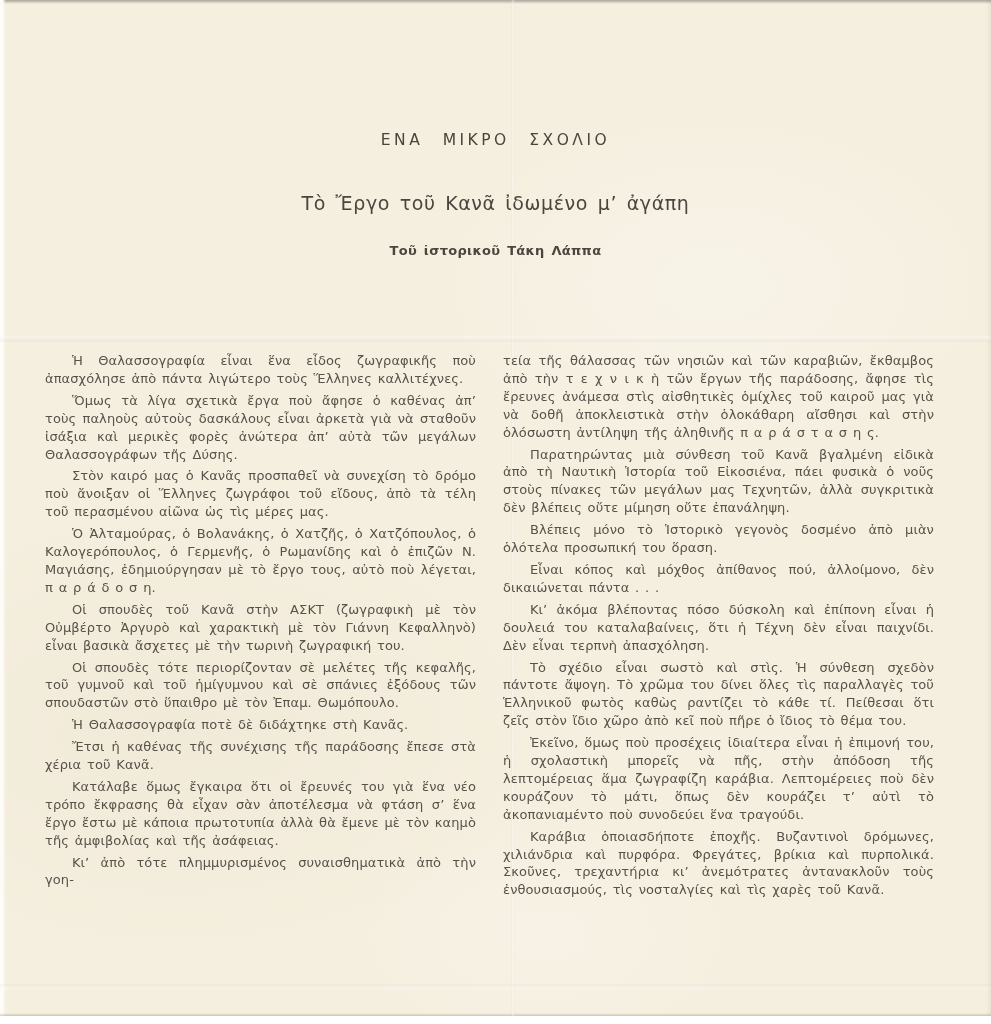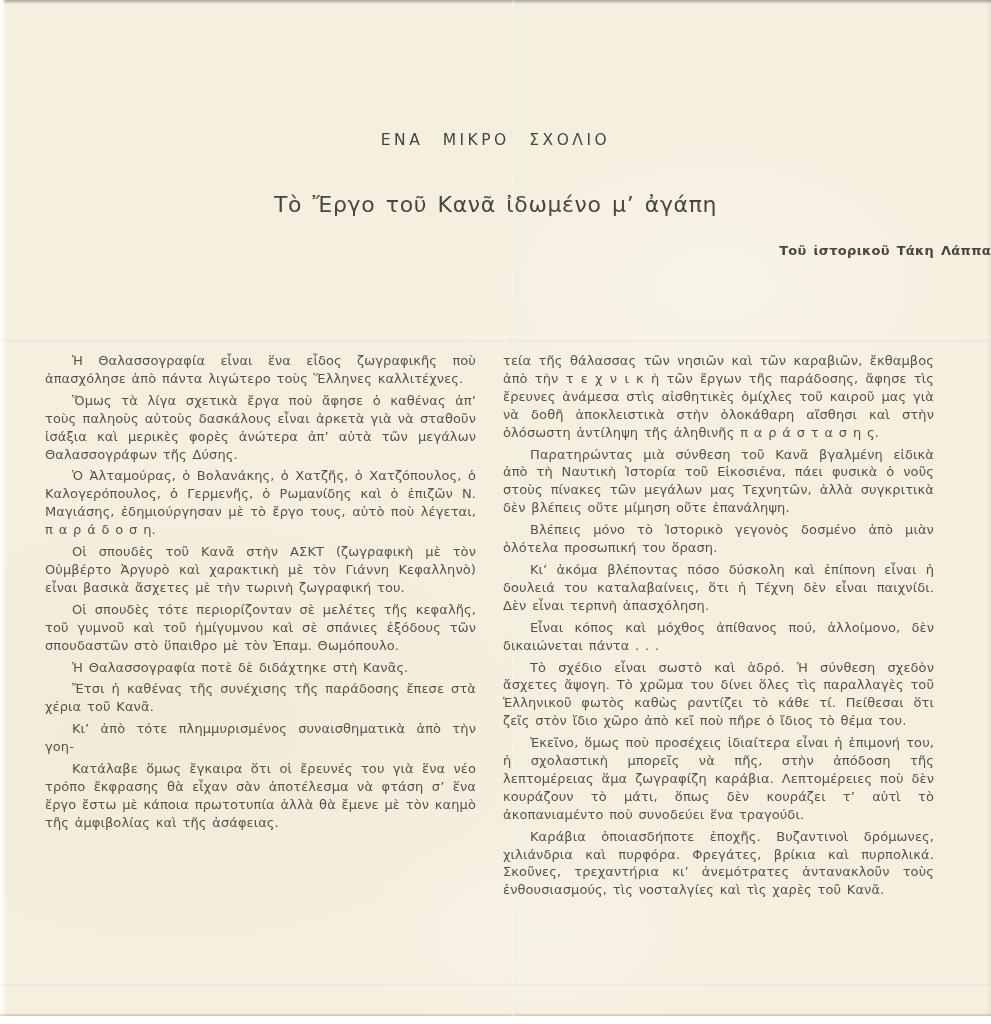--- a/index.html
+++ b/index.html
@@ -36,26 +36,26 @@
 
   .kicker {
     position:absolute; top:131px; left:0; width:100%;
     text-align:center;
     font-size:15.5px; letter-spacing:3.5px; word-spacing:11px;
     color:#49453d;
   }
   .title {
     position:absolute; top:192px; left:0; width:100%;
     text-align:center; margin:0;
-    font-size:22px; font-weight:normal; letter-spacing:0.6px; word-spacing:3px;
+    font-size:19px; font-weight:normal; letter-spacing:0.6px; word-spacing:3px;
     color:#4a463e;
   }
   .byline {
     position:absolute; top:243px; left:0; width:100%;
-    text-align:right;
+    text-align:center;
     font-size:13px; font-weight:bold; letter-spacing:0.3px; word-spacing:2px;
     color:#4a463e;
   }
 
   .columns {
     position:absolute; top:352px; left:45px;
     width:912px;
     display:flex; gap:27px;
   }
   .col { width:431px; }
@@ -88,32 +88,33 @@
   <div class="crease-h2"></div>
 
   <div class="kicker">ΕΝΑ ΜΙΚΡΟ ΣΧΟΛΙΟ</div>
   <h1 class="title">Τὸ Ἔργο τοῦ Κανᾶ ἰδωμένο μ’ ἀγάπη</h1>
   <div class="byline">Τοῦ ἱστορικοῦ Τάκη Λάππα</div>
 
   <div class="columns">
     <section class="col">
       <p>Ἡ Θαλασσογραφία εἶναι ἕνα εἶδος ζωγραφικῆς ποὺ ἀπασχόλησε ἀπὸ πάντα λιγώτερο τοὺς Ἕλληνες καλλιτέχνες.</p>
       <p>Ὅμως τὰ λίγα σχετικὰ ἔργα ποὺ ἄφησε ὁ καθένας ἀπ’ τοὺς παληοὺς αὐτοὺς δασκάλους εἶναι ἀρκετὰ γιὰ νὰ σταθοῦν ἰσάξια καὶ μερικὲς φορὲς ἀνώτερα ἀπ’ αὐτὰ τῶν μεγάλων Θαλασσογράφων τῆς Δύσης.</p>
+      <p>Στὸν καιρό μας ὁ Κανᾶς προσπαθεῖ νὰ συνεχίση τὸ δρόμο ποὺ ἄνοιξαν οἱ Ἕλληνες ζωγράφοι τοῦ εἴδους, ἀπὸ τὰ τέλη τοῦ περασμένου αἰῶνα ὡς τὶς μέρες μας.</p>
       <p>Ὁ Ἀλταμούρας, ὁ Βολανάκης, ὁ Χατζῆς, ὁ Χατζόπουλος, ὁ Καλογερόπουλος, ὁ Γερμενῆς, ὁ Ρωμανίδης καὶ ὁ ἐπιζῶν Ν. Μαγιάσης, ἐδημιούργησαν μὲ τὸ ἔργο τους, αὐτὸ ποὺ λέγεται, π α ρ ά δ ο σ η.</p>
       <p>Οἱ σπουδὲς τοῦ Κανᾶ στὴν ΑΣΚΤ (ζωγραφικὴ μὲ τὸν Οὐμβέρτο Ἀργυρὸ καὶ χαρακτικὴ μὲ τὸν Γιάννη Κεφαλληνὸ) εἶναι βασικὰ ἄσχετες μὲ τὴν τωρινὴ ζωγραφική του.</p>
       <p>Οἱ σπουδὲς τότε περιορίζονταν σὲ μελέτες τῆς κεφαλῆς, τοῦ γυμνοῦ καὶ τοῦ ἡμίγυμνου καὶ σὲ σπάνιες ἐξόδους τῶν σπουδαστῶν στὸ ὕπαιθρο μὲ τὸν Ἐπαμ. Θωμόπουλο.</p>
       <p>Ἡ Θαλασσογραφία ποτὲ δὲ διδάχτηκε στὴ Κανᾶς.</p>
       <p>Ἔτσι ἡ καθένας τῆς συνέχισης τῆς παράδοσης ἔπεσε στὰ χέρια τοῦ Κανᾶ.</p>
+      <p>Κατάλαβε ὅμως ἔγκαιρα ὅτι οἱ ἔρευνές του γιὰ ἕνα νέο τρόπο ἔκφρασης θὰ εἶχαν σὰν ἀποτέλεσμα νὰ φτάση σ’ ἕνα ἔργο ἔστω μὲ κάποια πρωτοτυπία ἀλλὰ θὰ ἔμενε μὲ τὸν καημὸ τῆς ἀμφιβολίας καὶ τῆς ἀσάφειας.</p>
       <p>Κι’ ἀπὸ τότε πλημμυρισμένος συναισθηματικὰ ἀπὸ τὴν γοη-</p>
-      <p>Κατάλαβε ὅμως ἔγκαιρα ὅτι οἱ ἔρευνές του γιὰ ἕνα νέο τρόπο ἔκφρασης θὰ εἶχαν σὰν ἀποτέλεσμα νὰ φτάση σ’ ἕνα ἔργο ἔστω μὲ κάποια πρωτοτυπία ἀλλὰ θὰ ἔμενε μὲ τὸν καημὸ τῆς ἀμφιβολίας καὶ τῆς ἀσάφειας.</p>
     </section>
     <section class="col">
       <p class="no-indent">τεία τῆς θάλασσας τῶν νησιῶν καὶ τῶν καραβιῶν, ἔκθαμβος ἀπὸ τὴν τ ε χ ν ι κ ὴ τῶν ἔργων τῆς παράδοσης, ἄφησε τὶς ἔρευνες ἀνάμεσα στὶς αἰσθητικὲς ὁμίχλες τοῦ καιροῦ μας γιὰ νὰ δοθῆ ἀποκλειστικὰ στὴν ὁλοκάθαρη αἴσθησι καὶ στὴν ὁλόσωστη ἀντίληψη τῆς ἀληθινῆς π α ρ ά σ τ α σ η ς.</p>
       <p>Παρατηρώντας μιὰ σύνθεση τοῦ Κανᾶ βγαλμένη εἰδικὰ ἀπὸ τὴ Ναυτικὴ Ἱστορία τοῦ Εἰκοσιένα, πάει φυσικὰ ὁ νοῦς στοὺς πίνακες τῶν μεγάλων μας Τεχνητῶν, ἀλλὰ συγκριτικὰ δὲν βλέπεις οὔτε μίμηση οὔτε ἐπανάληψη.</p>
       <p>Βλέπεις μόνο τὸ Ἱστορικὸ γεγονὸς δοσμένο ἀπὸ μιὰν ὁλότελα προσωπική του ὅραση.</p>
+      <p>Εἶναι κόπος καὶ μόχθος ἀπίθανος πού, ἀλλοίμονο, δὲν δικαιώνεται πάντα . . .</p>
       <p>Κι’ ἀκόμα βλέποντας πόσο δύσκολη καὶ ἐπίπονη εἶναι ἡ δουλειά του καταλαβαίνεις, ὅτι ἡ Τέχνη δὲν εἶναι παιχνίδι. Δὲν εἶναι τερπνὴ ἀπασχόληση.</p>
-      <p>Εἶναι κόπος καὶ μόχθος ἀπίθανος πού, ἀλλοίμονο, δὲν δικαιώνεται πάντα . . .</p>
-      <p>Τὸ σχέδιο εἶναι σωστὸ καὶ ἁδρό. Ἡ σύνθεση σχεδὸν ἄσχετες ἄψογη. Τὸ χρῶμα του δίνει ὅλες τὶς παραλλαγὲς τοῦ Ἑλληνικοῦ φωτὸς καθὼς ραντίζει τὸ κάθε τί. Πείθεσαι ὅτι ζεῖς στὸν ἴδιο χῶρο ἀπὸ κεῖ ποὺ πῆρε ὁ ἴδιος τὸ θέμα του.</p>
+      <p>Τὸ σχέδιο εἶναι σωστὸ καὶ στὶς. Ἡ σύνθεση σχεδὸν πάντοτε ἄψογη. Τὸ χρῶμα του δίνει ὅλες τὶς παραλλαγὲς τοῦ Ἑλληνικοῦ φωτὸς καθὼς ραντίζει τὸ κάθε τί. Πείθεσαι ὅτι ζεῖς στὸν ἴδιο χῶρο ἀπὸ κεῖ ποὺ πῆρε ὁ ἴδιος τὸ θέμα του.</p>
       <p>Ἐκεῖνο, ὅμως ποὺ προσέχεις ἰδιαίτερα εἶναι ἡ ἐπιμονή του, ἡ σχολαστικὴ μπορεῖς νὰ πῆς, στὴν ἀπόδοση τῆς λεπτομέρειας ἅμα ζωγραφίζη καράβια. Λεπτομέρειες ποὺ δὲν κουράζουν τὸ μάτι, ὅπως δὲν κουράζει τ’ αὐτὶ τὸ ἀκοπανιαμέντο ποὺ συνοδεύει ἕνα τραγούδι.</p>
       <p>Καράβια ὁποιασδήποτε ἐποχῆς. Βυζαντινοὶ δρόμωνες, χιλιάνδρια καὶ πυρφόρα. Φρεγάτες, βρίκια καὶ πυρπολικά. Σκοῦνες, τρεχαντήρια κι’ ἀνεμότρατες ἀντανακλοῦν τοὺς ἐνθουσιασμούς, τὶς νοσταλγίες καὶ τὶς χαρὲς τοῦ Κανᾶ.</p>
     </section>
   </div>
 </div>
 
 </body></html>

